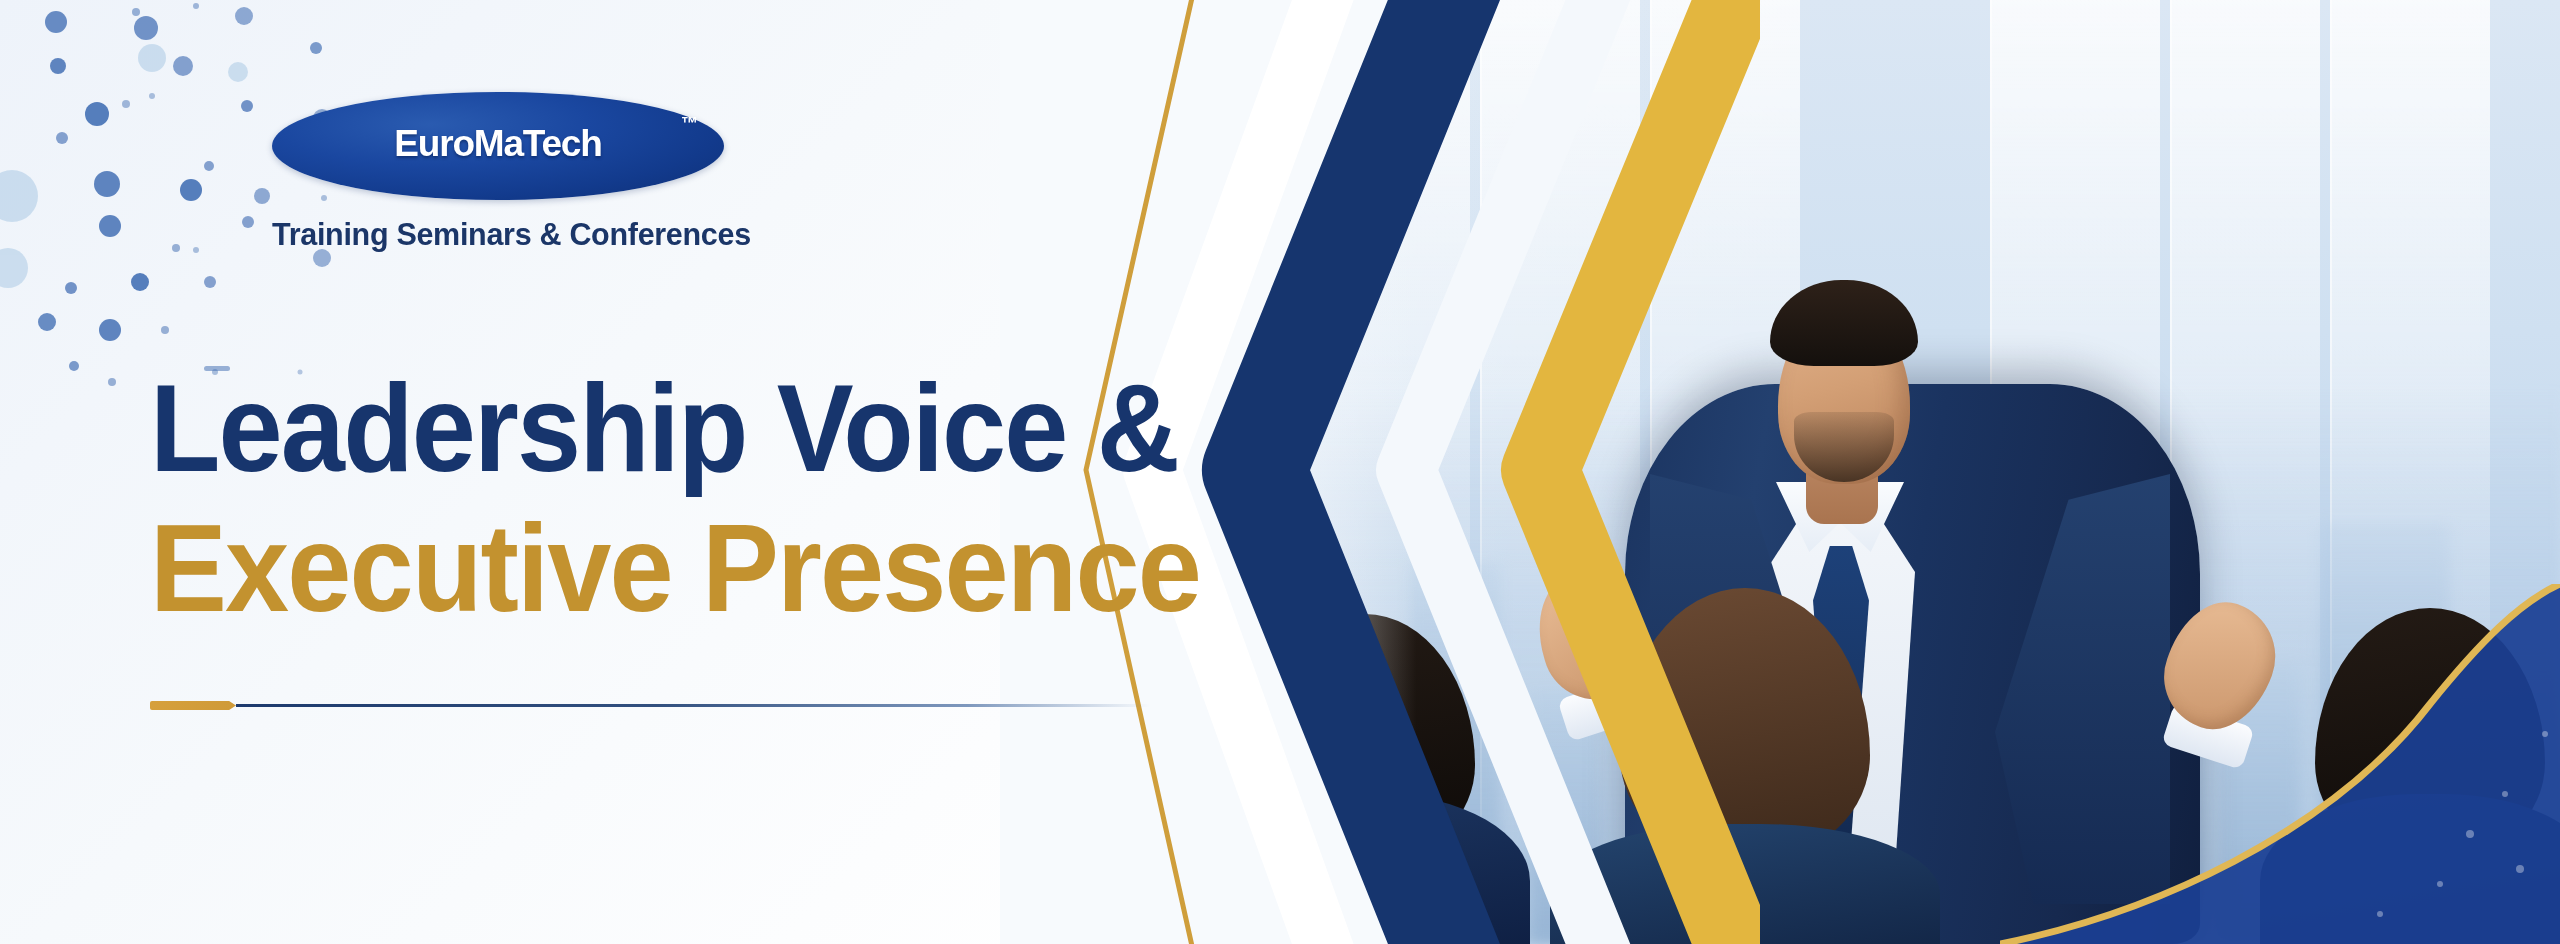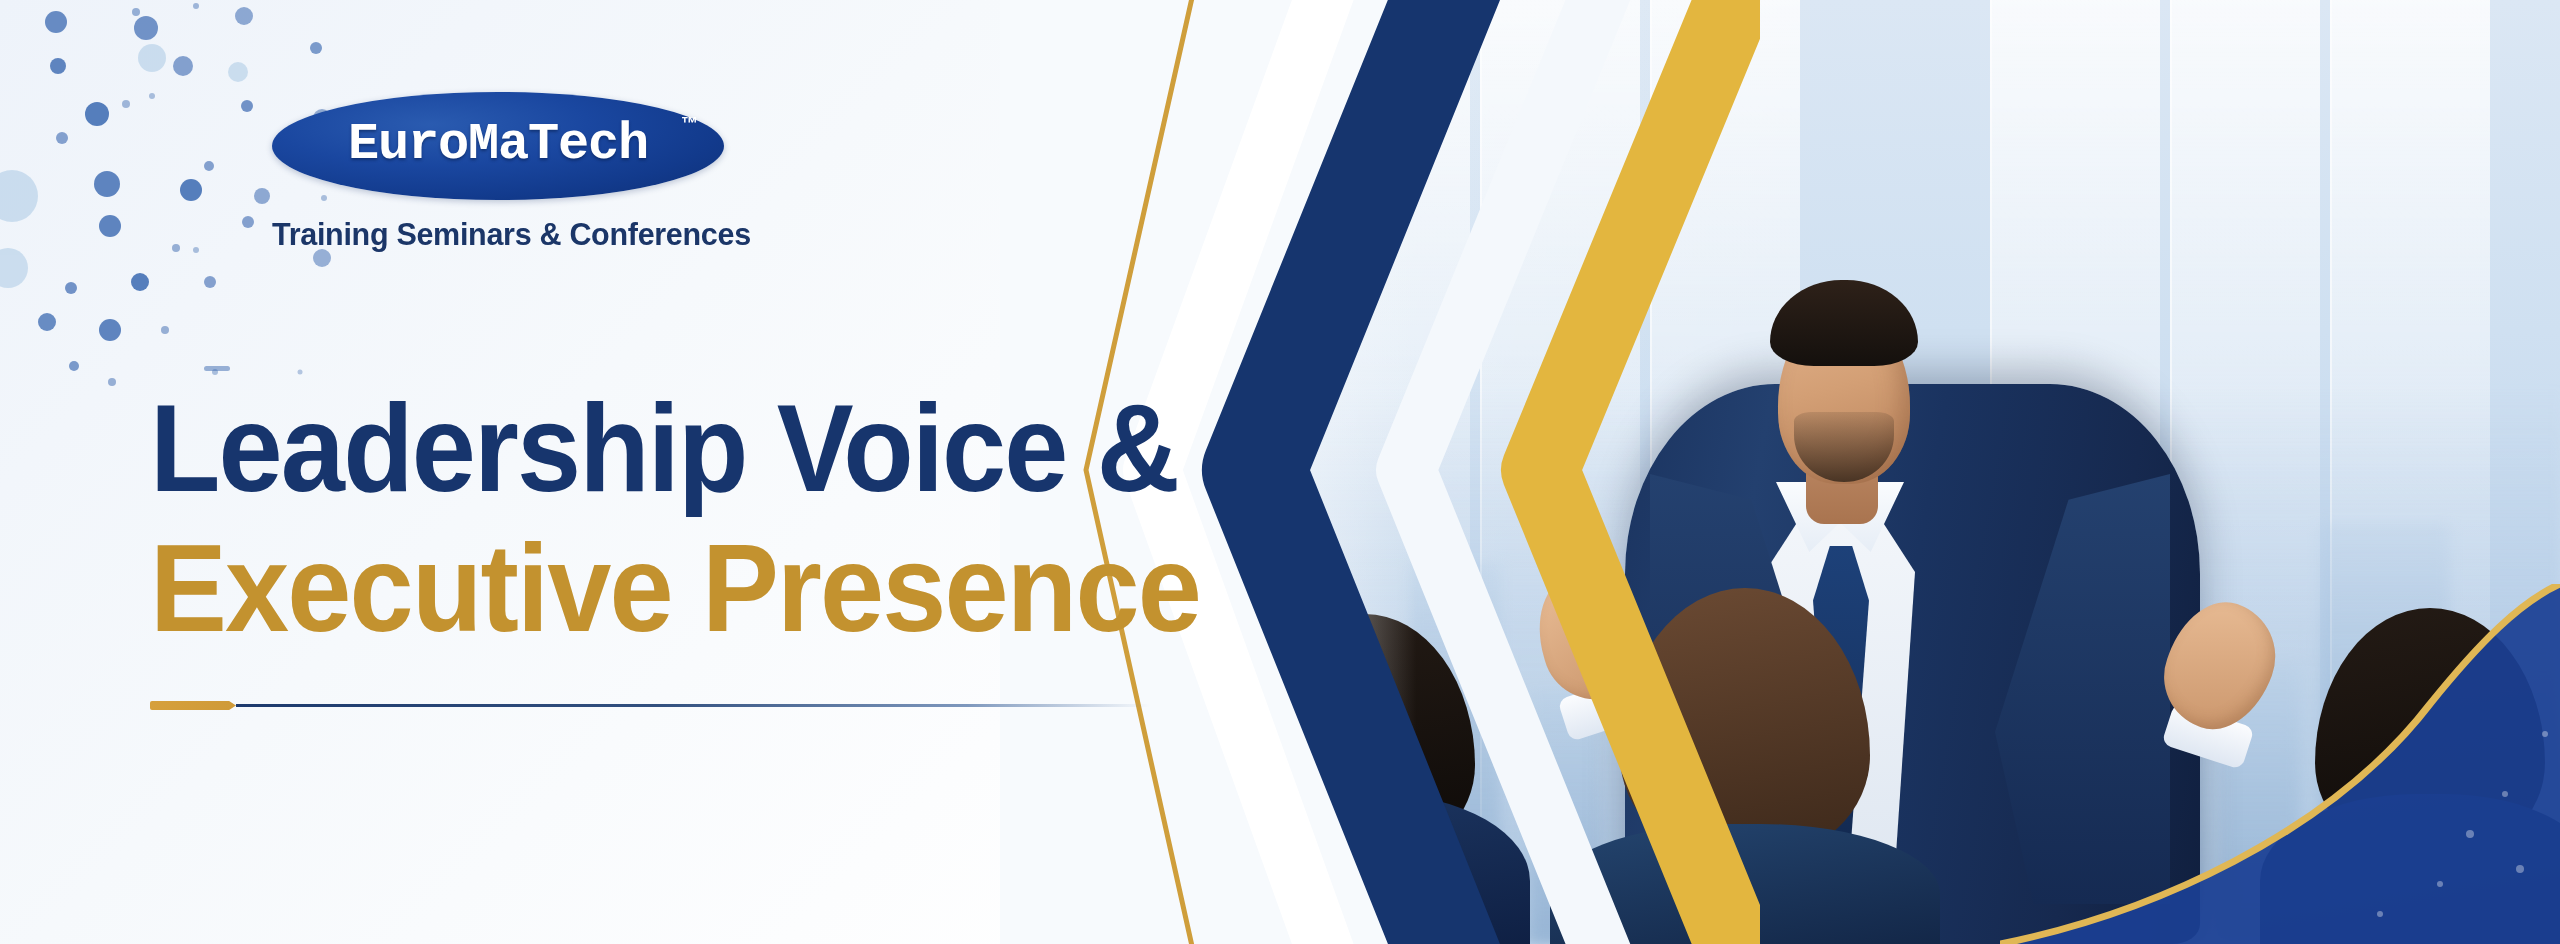--- a/index.html
+++ b/index.html
@@ -161,38 +161,38 @@
   .logo-oval {
     position:relative;
     width:452px; height:108px;
     background:radial-gradient(ellipse at 35% 30%,#2a5bb0 0%,#1a47a0 38%,#123a8c 70%,#0d2e74 100%);
     border-radius:50%;
     display:flex; align-items:center; justify-content:center;
     box-shadow:0 2px 6px rgba(20,45,100,.25);
   }
   .logo-text {
     color:#ffffff;
-    font-size:52px; font-weight:bold;
+    font-size:37px; font-weight:bold;
     letter-spacing:-1.2px;
-    font-family:Liberation Mono, monospace;
+    font-family:Liberation Sans, sans-serif;
     text-shadow:0 2px 3px rgba(0,20,60,.45);
     transform:translateY(-2px);
   }
   .logo-tm {
     position:absolute; right:26px; top:22px;
     color:#ffffff; font-size:17px; font-weight:bold;
   }
   .logo-tagline {
     margin-top:17px; text-align:right;
     color:#1b3668;
     font-size:30.5px; font-weight:bold;
     letter-spacing:-0.3px;
   }
 
-  .title-wrap { position:absolute; left:150px; top:388px; width:1060px; }
+  .title-wrap { position:absolute; left:150px; top:368px; width:1060px; }
   .t-line {
     font-family:"Liberation Sans Narrow","Liberation Sans", sans-serif;
     font-weight:bold;
     font-size:124px;
     line-height:0.98;
     letter-spacing:-2px;
     transform:scaleX(.93);
     transform-origin:left center;
     white-space:nowrap;
   }

